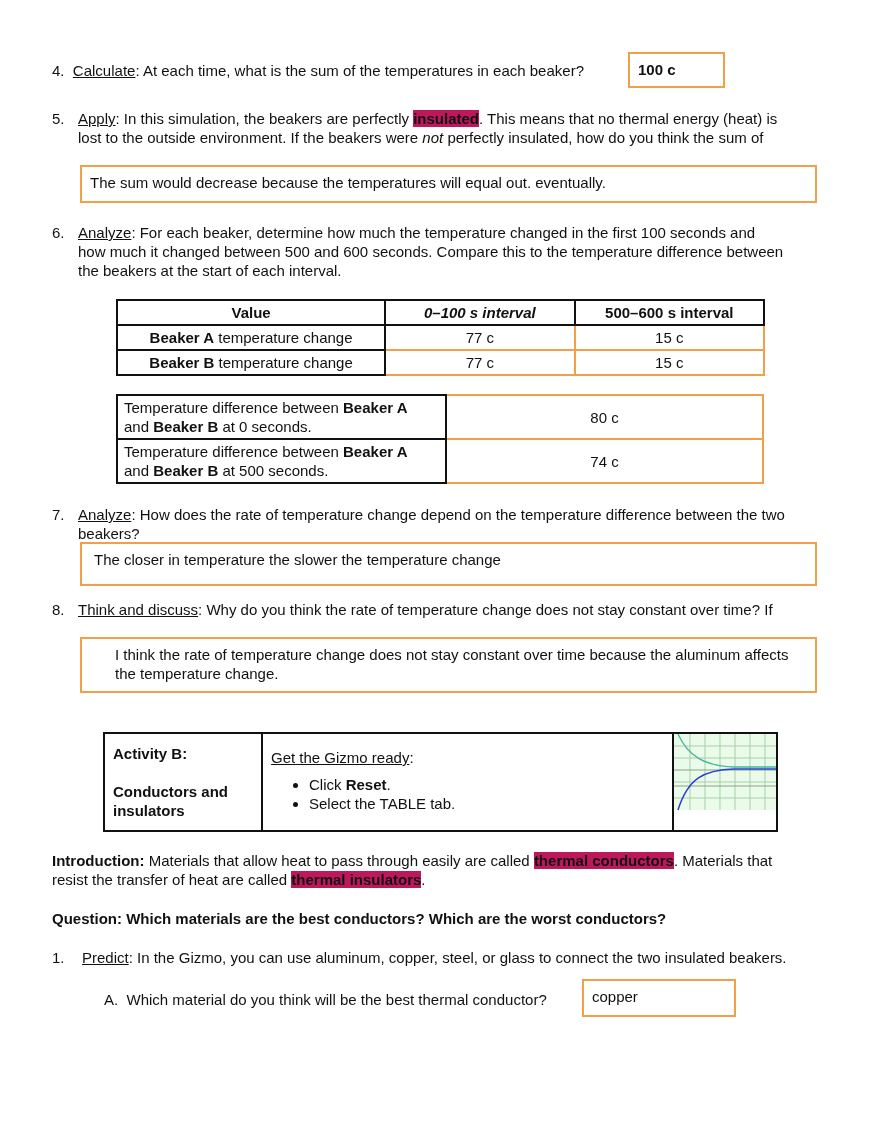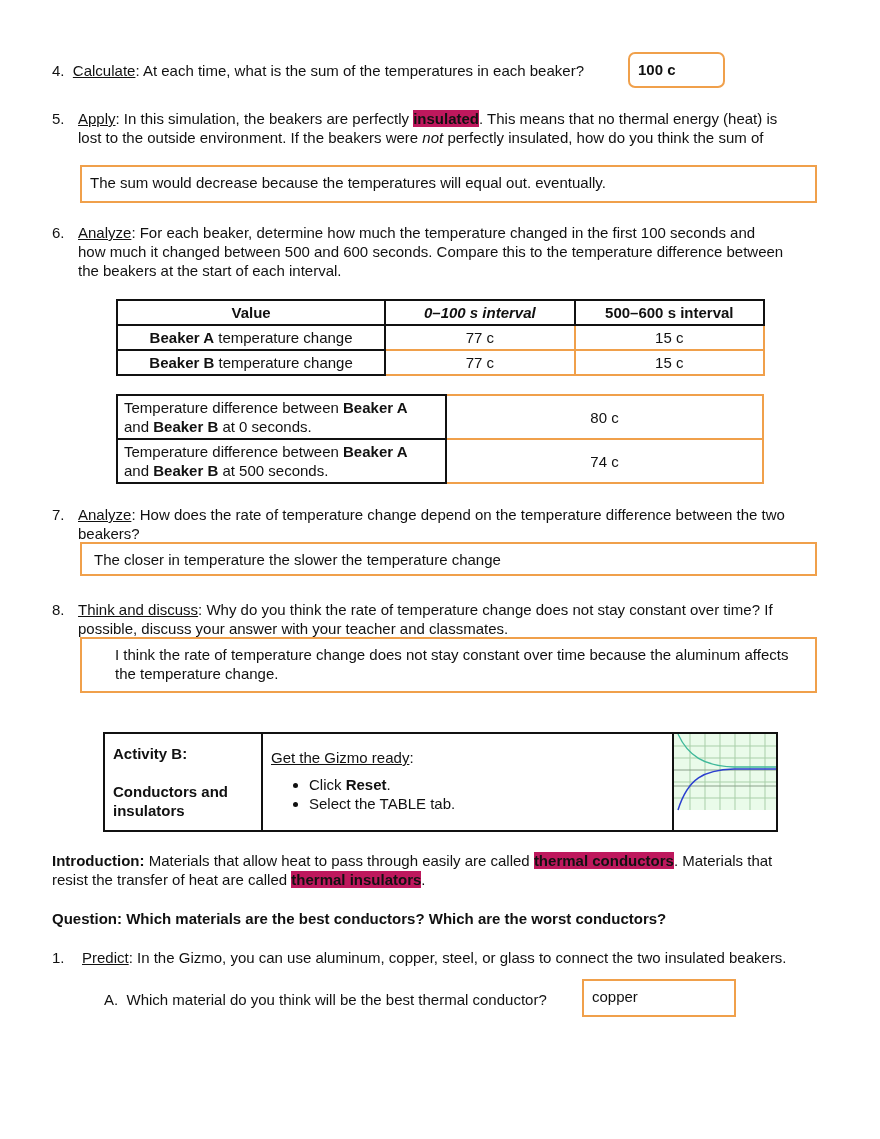--- a/index.html
+++ b/index.html
@@ -1,21 +1,21 @@
 <!DOCTYPE html>
 <html><head>
 <meta charset="utf-8">
 <style>
   html, body { margin:0; padding:0; background:#fff; }
   body { width:880px; height:1139px; position:relative; overflow:hidden;
          font-family:"Liberation Sans", sans-serif; font-size:15px; color:#111; line-height:19px; }
   .abs { position:absolute; }
   .u { text-decoration:underline; }
   .hl { background:#be185d; font-weight:bold; }
-  .b { font-weight:bold;border-radius:7px; }
+  .b { font-weight:bold; }
   .num { position:absolute; }
   .ans { position:absolute; border:2px solid #f0a04b; box-sizing:border-box; padding:6px 8px; font-size:15px; line-height:19px; }
   table { border-collapse:collapse; }
   .t1 td, .t1 th { height:23px; font-size:15px; text-align:center; padding:0 4px; }
   .t1 th { border:2px solid #111; font-weight:bold; }
   .t1 td.lab { border:2px solid #111; }
   .t1 td.val { border:2px solid #f0a04b; }
   .t2 td { font-size:15px; line-height:19px; padding:1px 6px; }
   .t2 td.lab { border:2px solid #111; text-align:left; }
   .t2 td.val { border:2px solid #f0a04b; text-align:center; }
@@ -89,27 +89,26 @@
 </tbody>
   </table>
 
 <div class="abs" style="left:52px;top:505px;width:790px;">
   <span class="num" style="left:0;">7.</span>
   <div style="margin-left:26px;">
     <span class="u">Analyze</span><span>: How does the rate of temperature change depend on the temperature difference between the two</span><br>
     <span>beakers?</span>
   </div>
 </div>
-<div class="ans" style="left:80px;top:542px;width:737px;height:34px;padding-left:12px;">The closer in temperature the slower the temperature change</div>
+<div class="ans" style="left:80px;top:542px;width:737px;height:44px;padding-left:12px;">The closer in temperature the slower the temperature change</div>
 
 <div class="abs" style="left:52px;top:600px;width:790px;">
   <span class="num" style="left:0;">8.</span>
   <div style="margin-left:26px;">
     <span class="u">Think and discuss</span><span>: Why do you think the rate of temperature change does not stay constant over time? If</span><br>
-    <span>possible, discuss your answer with your teacher and classmates.</span>
   </div>
 </div>
 <div class="ans" style="left:80px;top:637px;width:737px;height:56px;padding-right:20px;padding-left:33px;">I think the rate of temperature change does not stay constant over time because the aluminum affects the temperature change.</div>
 
 <table class="act abs" style="left:103px;top:732px;width:675px;height:98px;">
   <tbody>
       <tr>
     <td style="width:140px;padding:10px 8px;">
       <div class="b">Activity B:</div>
       <div class="b" style="margin-top:19px;width:130px;">Conductors and insulators</div>

